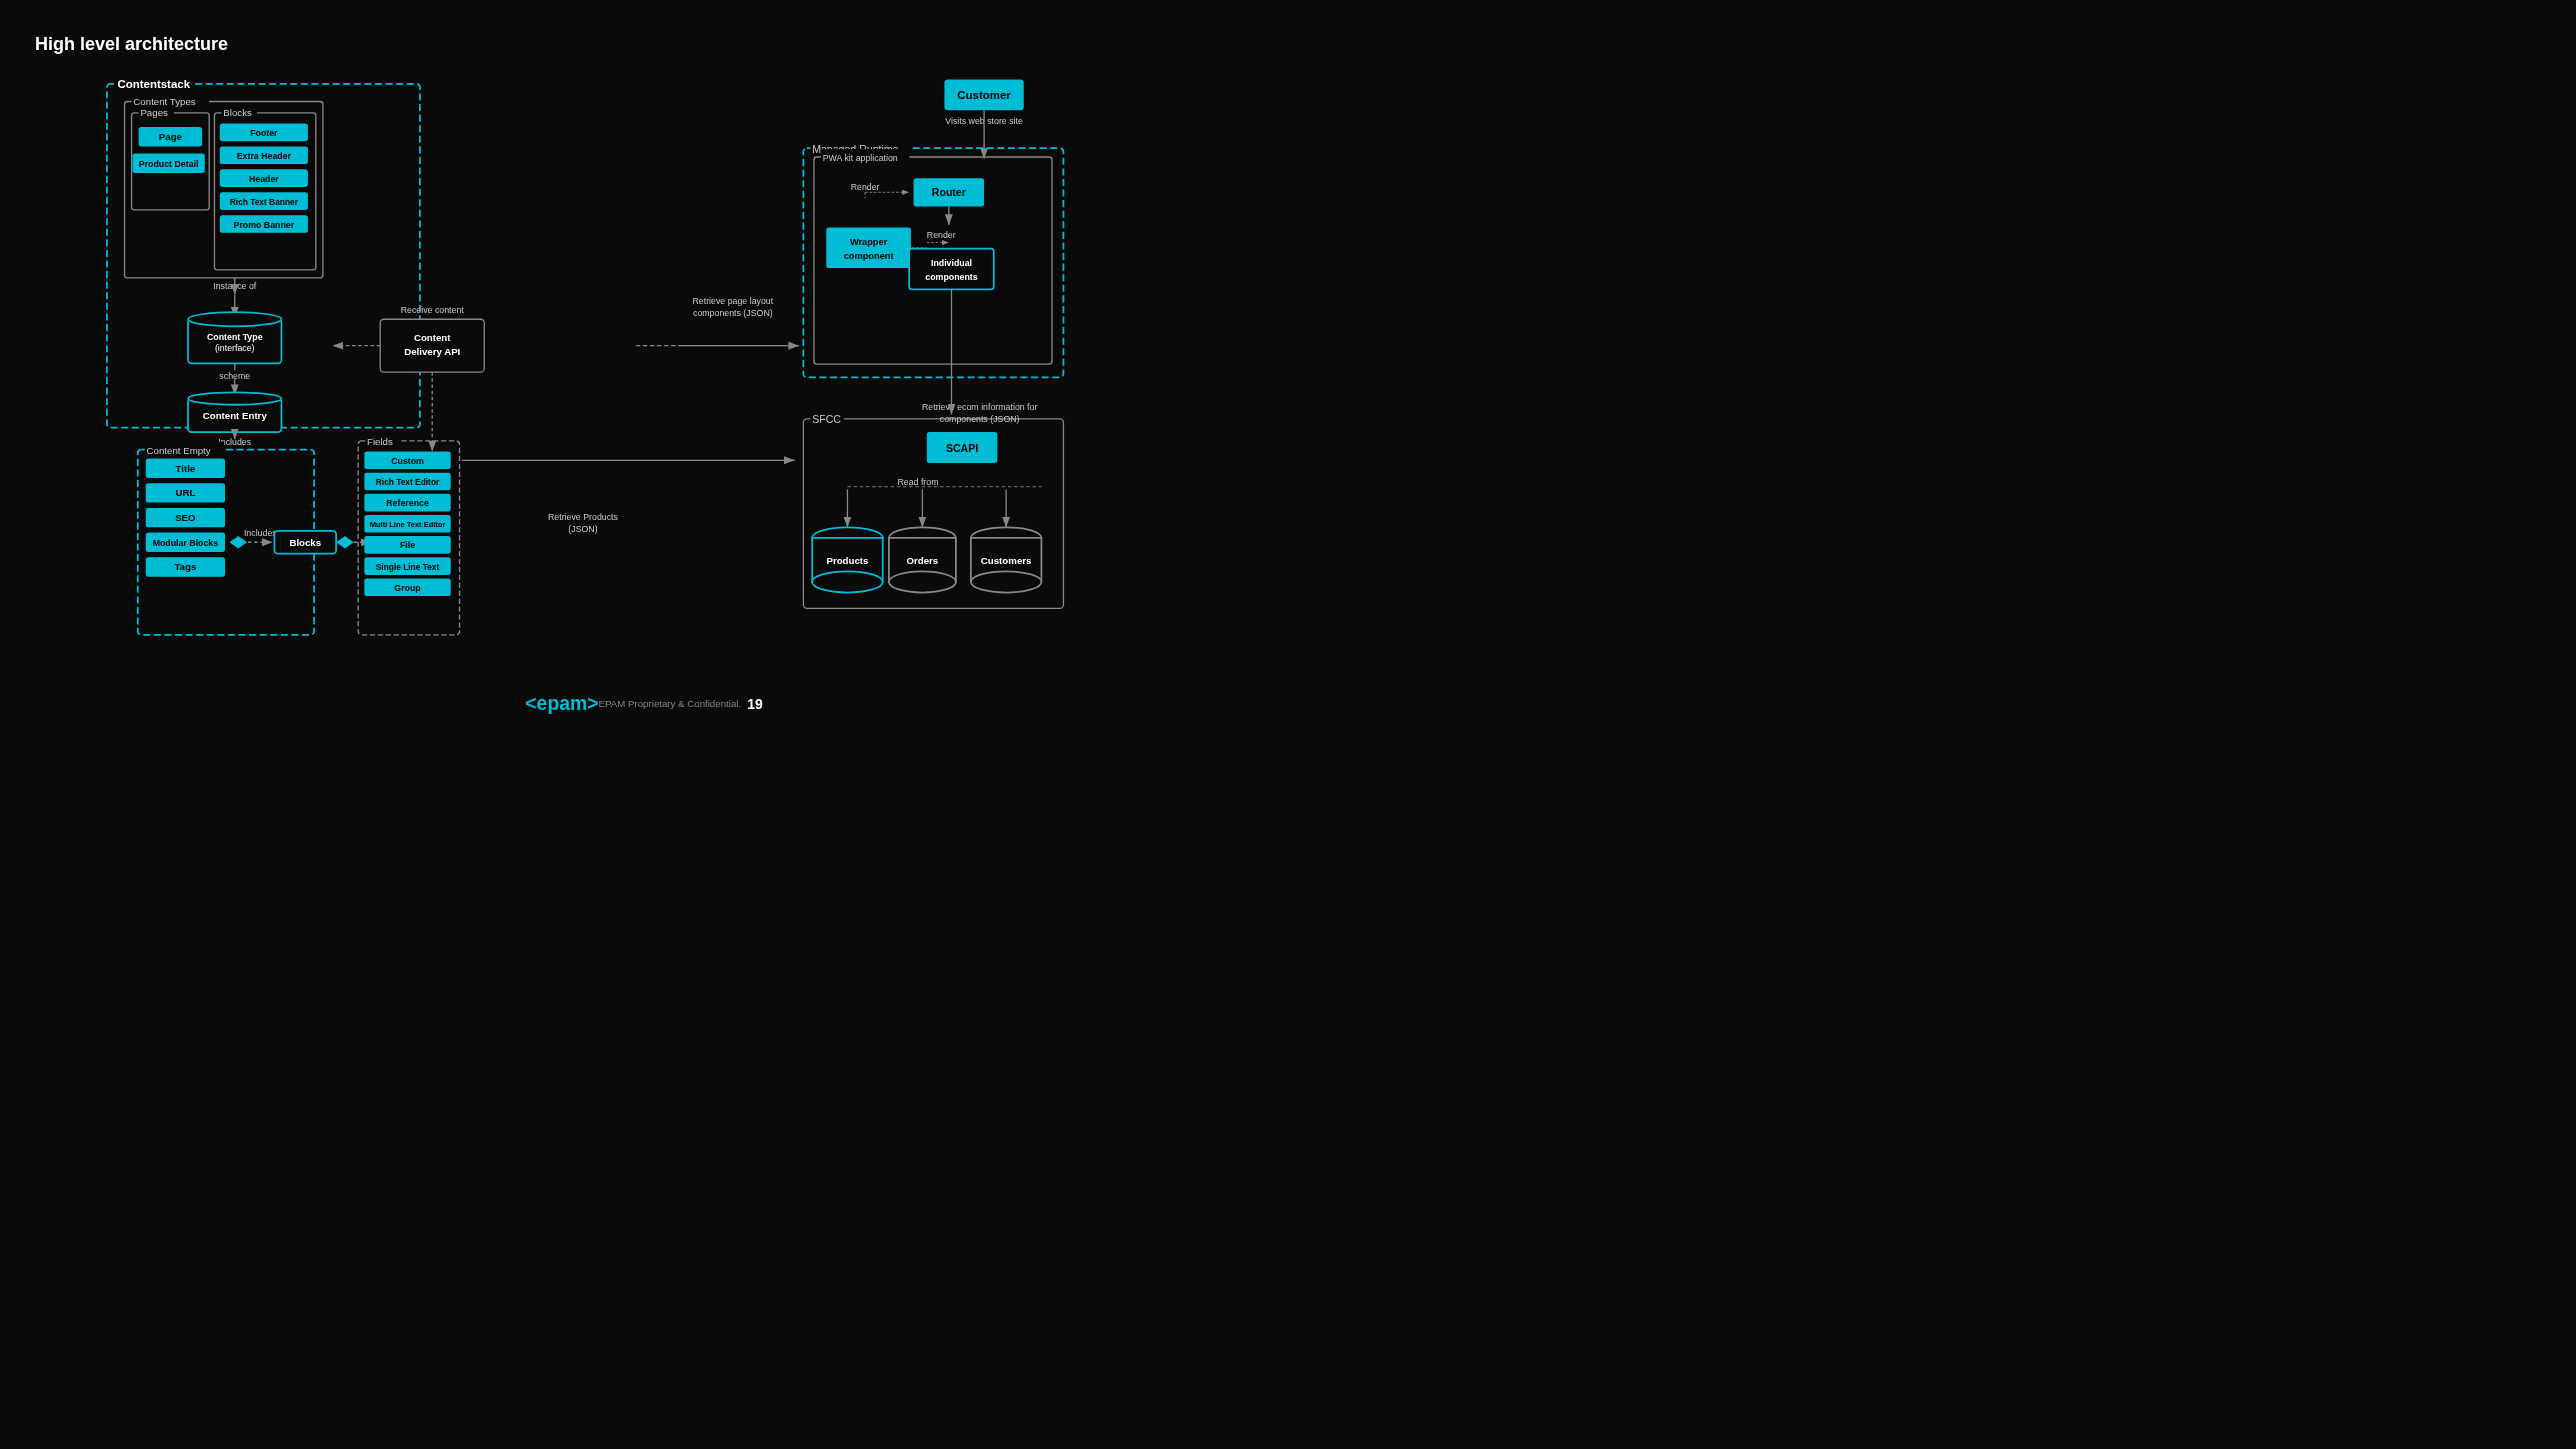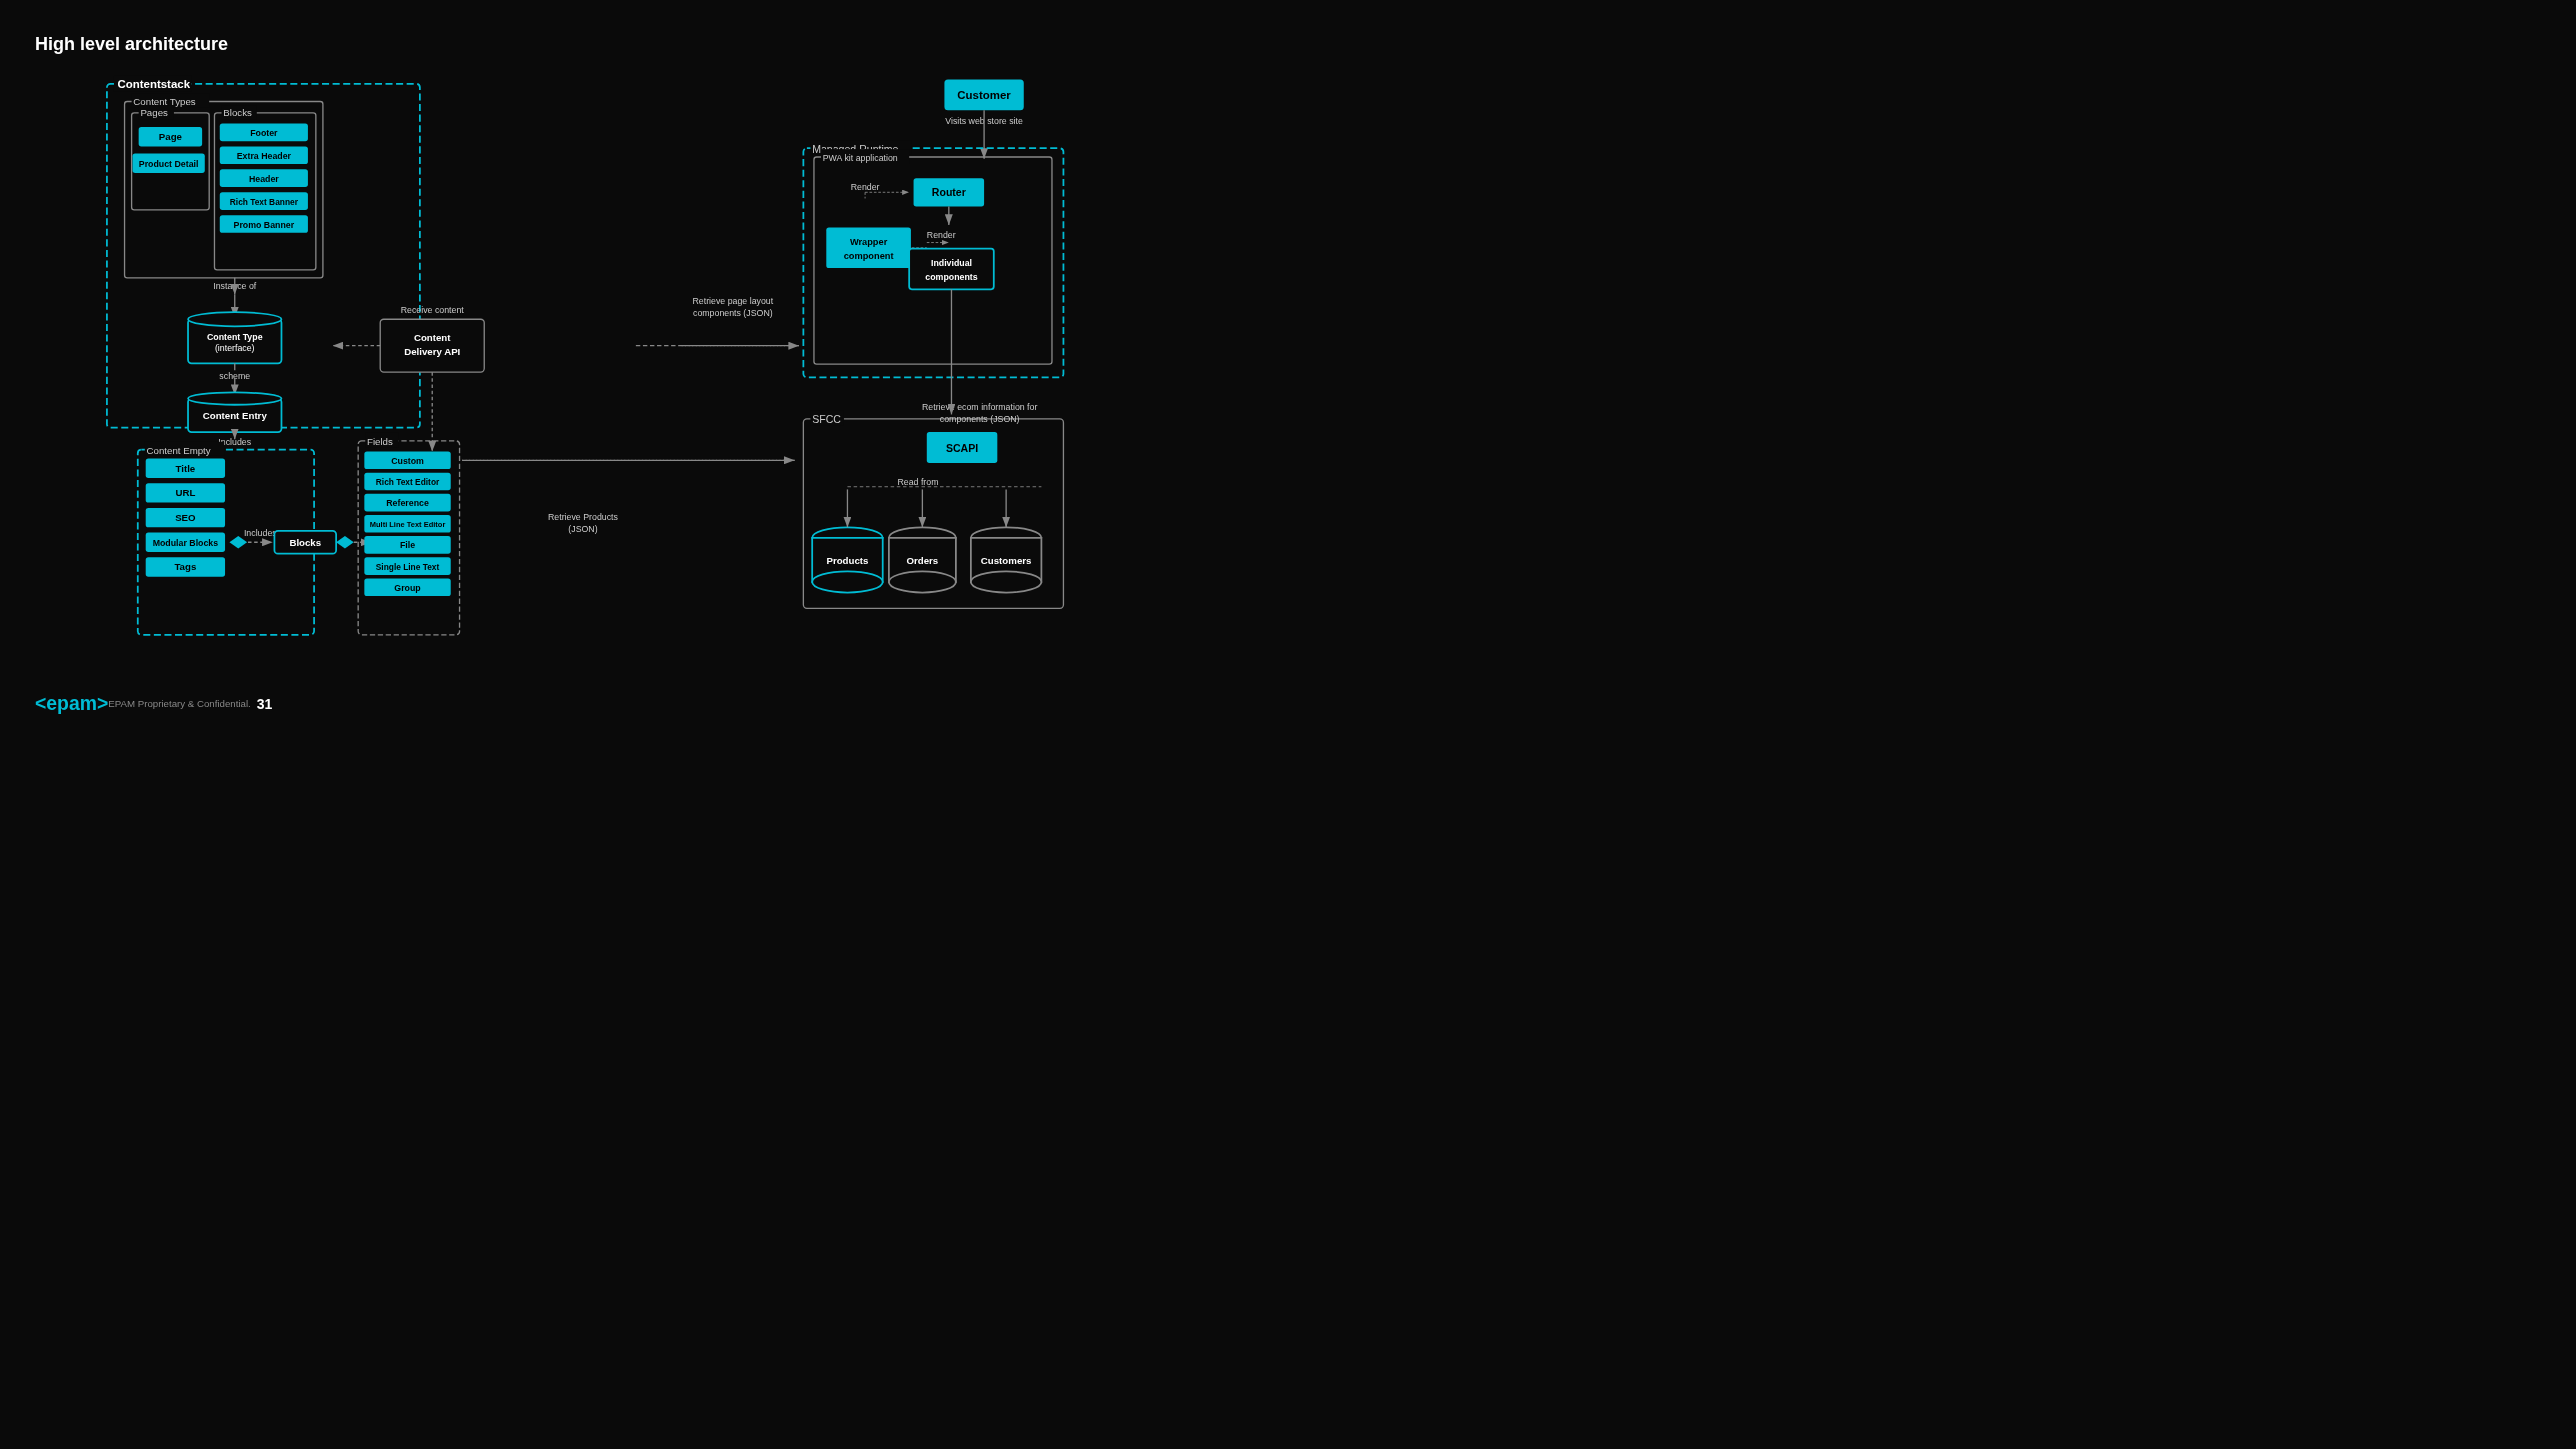--- a/index.html
+++ b/index.html
@@ -26,21 +26,21 @@
       left: 36px;
       width: 1235px;
       height: 670px;
     }
     .footer-bar {
       position: absolute;
       bottom: 8.8px;
       left: 0;
       right: 0;
       display: flex;
-      justify-content: flex-start;
+      justify-content: center;
       align-items: center;
       padding: 0 35px;
     }
     .epam-logo {
       font-size: 19.4px;
       color: #00bcd4;
       font-weight: bold;
     }
     .footer-right {
       display: flex;
@@ -292,16 +292,16 @@
         <polygon points="0 0, 8 3, 0 6" fill="#00bcd4"></polygon>
       </marker>
     </defs>
   </svg>
 </div>
 
 <div class="footer-bar">
   <div class="epam-logo">&lt;epam&gt;</div>
   <div class="footer-right">
     <span>EPAM Proprietary &amp; Confidential.</span>
-    <span class="page-num">31</span>
+    <span class="page-num">19</span>
   </div>
 </div>
 
 
 </body></html>

